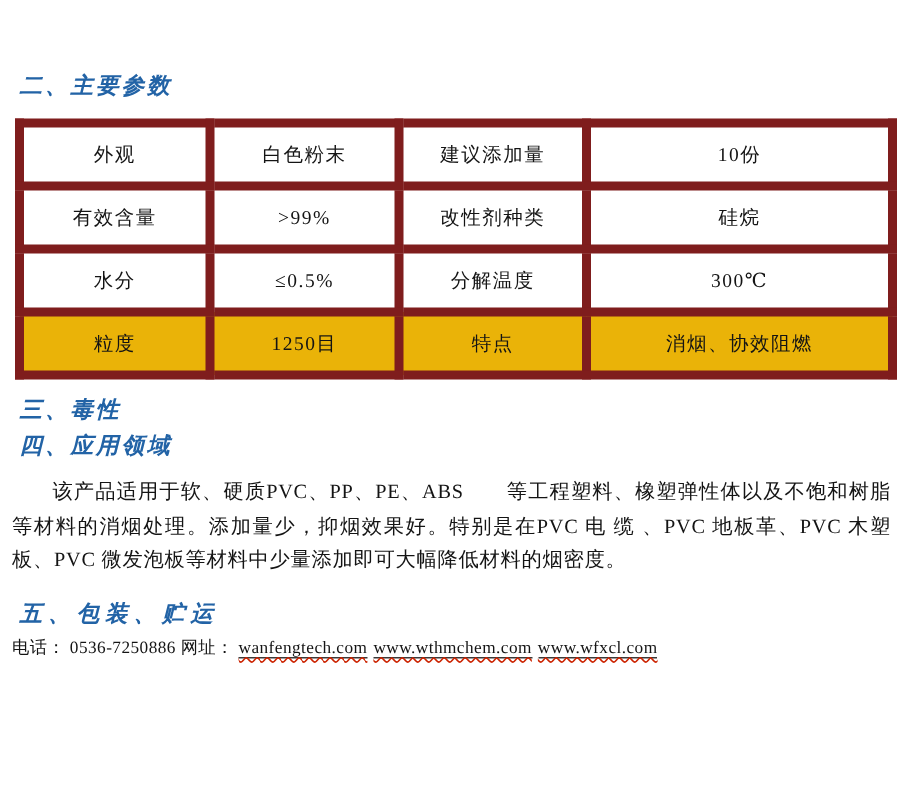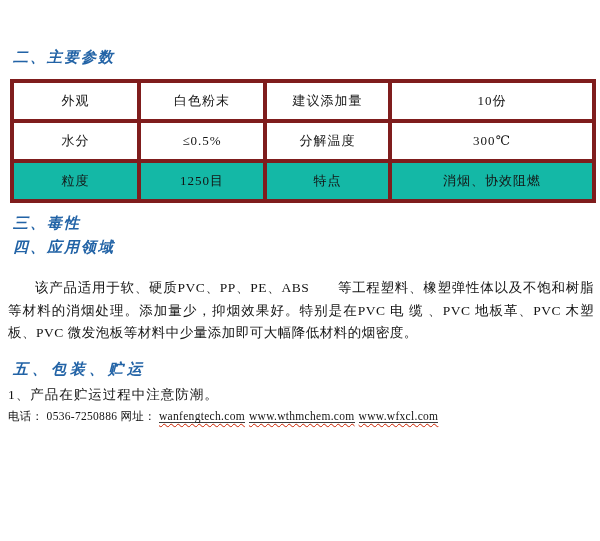--- a/index.html
+++ b/index.html
@@ -20,33 +20,33 @@
 
   table.param-table{
     border-collapse:collapse;margin:12px 0 0 10px;width:582px;
     border:2px solid #000;table-layout:fixed;
   }
   .param-table th{
     background:#1159a8;color:#ffffff;font-size:13.5px;font-weight:bold;
     height:31px;border:1px solid #000;letter-spacing:2px;text-align:center;
   }
   .param-table td{
-    height:34px;border:4px solid #7f1d1d;text-align:center;
+    height:34px;border:6px solid #7f1d1d;text-align:center;
     font-size:13px;background:#ffffff;letter-spacing:1px;
   }
-  .param-table tr.lightrow td{background:#14b8a6;}
+  .param-table tr.lightrow td{background:#eab308;}
 
   .tox-row{display:flex;margin-left:8px;font-size:13.5px;line-height:25px;}
   .tox-row .left{width:242px;flex:0 0 242px;}
   .tox-row.second .left{padding-left:10px;flex:0 0 232px;}
   .tox-row .right{flex:1;}
   .tox-first{margin-top:3px;}
 
   .app-para{
-    margin:20px 6px 0 8px;font-size:13.5px;line-height:22.5px;
+    margin:10px 6px 0 8px;font-size:13.5px;line-height:22.5px;
     text-align:justify;text-indent:2em;letter-spacing:0.5px;
   }
 
   .pack-item{margin:6px 0 0 8px;font-size:13.5px;line-height:17px;letter-spacing:1px;}
   .pack-item.first{margin-top:7px;}
 
   .contact{margin:6px 0 0 8px;font-size:11.5px;line-height:15.5px;letter-spacing:0.3px;}
   .contact-line{white-space:nowrap;}
   a.url{
     color:#141414;cursor:pointer;
@@ -72,20 +72,26 @@
         <col style="width:204px">
     </colgroup>
     <tbody>
     <tr>
       <td>外观</td>
       <td>白色粉末</td>
       <td>建议添加量</td>
       <td>10份</td>
     </tr>
     <tr>
+      <td>有效含量</td>
+      <td>&gt;99%</td>
+      <td>改性剂种类</td>
+      <td>硅烷</td>
+    </tr>
+    <tr>
       <td>水分</td>
       <td>≤0.5%</td>
       <td>分解温度</td>
       <td>300℃</td>
     </tr>
     <tr class="lightrow">
       <td>粒度</td>
       <td>1250目</td>
       <td>特点</td>
       <td>消烟、协效阻燃</td>
@@ -95,21 +101,20 @@
 
   <div class="sec-heading h-tox">三、毒性</div>
 
 
   <div class="sec-heading h-app">四、应用领域</div>
 
   <div class="app-para">该产品适用于软、硬质PVC、PP、PE、ABS　　等工程塑料、橡塑弹性体以及不饱和树脂等材料的消烟处理。添加量少，抑烟效果好。特别是在PVC 电 缆 、PVC 地板革、PVC 木塑板、PVC 微发泡板等材料中少量添加即可大幅降低材料的烟密度。</div>
 
   <div class="sec-heading h-pack">五、包装、贮运</div>
 
-  <div class="pack-item first">1、产品在贮运过程中注意防潮。</div>
 
   <div class="contact">
     <div class="contact-line">
       <span>电话： </span><span>0536-7250886</span><span> 网址： </span><a class="url">wanfengtech.com</a><a class="url">www.wthmchem.com</a><a class="url">www.wfxcl.com</a>
     </div>
 
   </div>
 
 </div>
 

